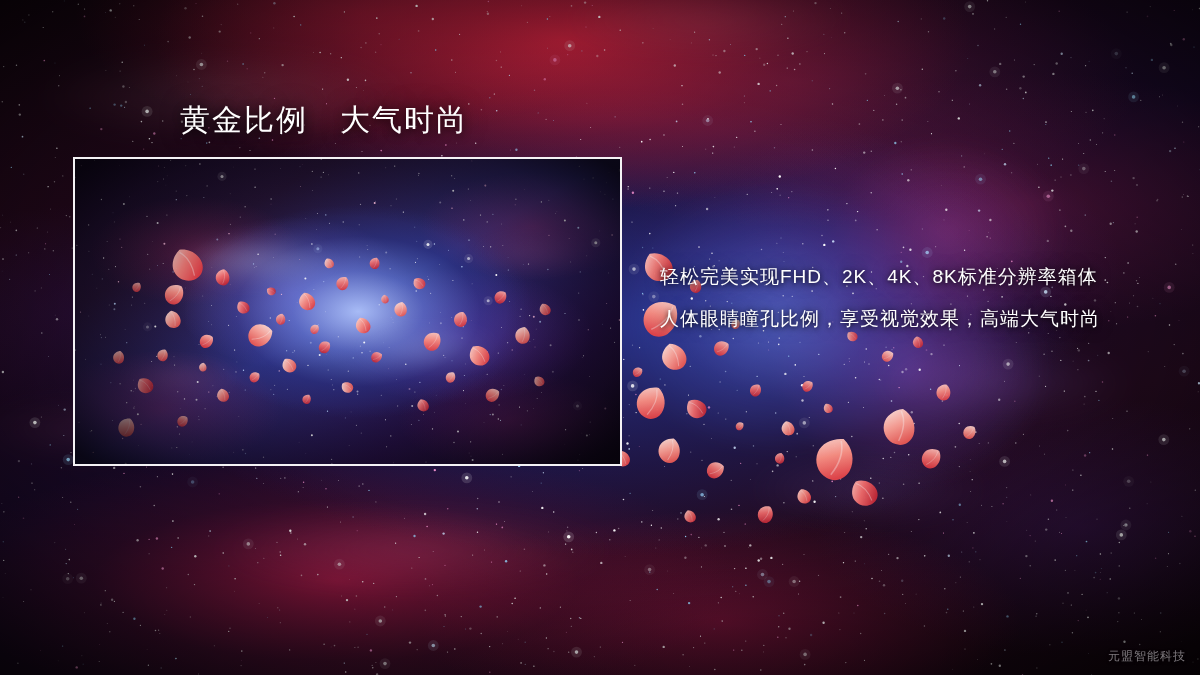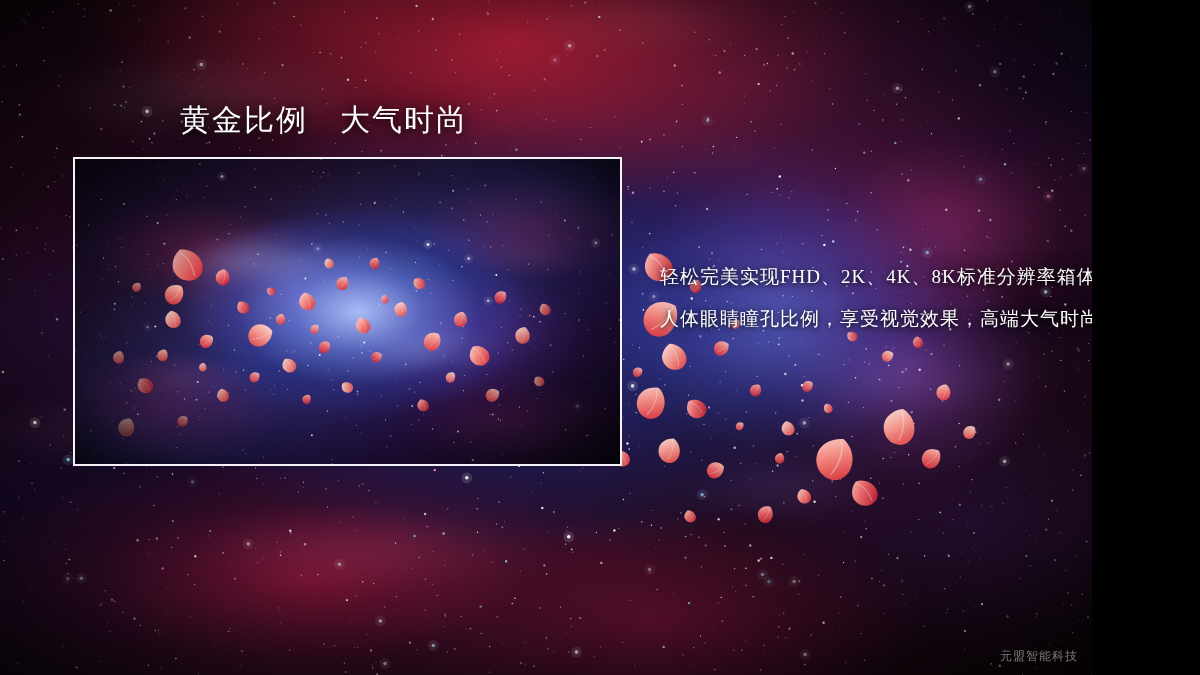--- a/index.html
+++ b/index.html
@@ -2,21 +2,21 @@
 <html><head>
 <meta charset="utf-8">
 <style>
   html, body {
     margin: 0;
     padding: 0;
     background: #000;
   }
   #slide {
     position: relative;
-    width: 1092px;
+    width: 1200px;
     height: 675px;
     overflow: hidden;
     background: #7f1d1d;
     font-family: "Liberation Sans", "DejaVu Sans", sans-serif;
     user-select: none;
   }
 
   
   .bg-base {
     position: absolute;
@@ -124,21 +124,20 @@
     letter-spacing: 2px;
     color: #ffffff;
     text-shadow: 0 2px 8px rgba(0,0,0,.75), 0 0 22px rgba(0,0,0,.55);
     white-space: pre;
   }
   #body-copy {
     position: absolute;
     left: 660px;
     top: 256px;
     width: 510px;
-    font-family: Liberation Serif, serif;
   }
   #body-copy .line {
     font-size: 19px;
     line-height: 42px;
     letter-spacing: 1px;
     color: #ffffff;
     text-shadow: 0 1px 5px rgba(0,0,0,.85), 0 0 16px rgba(0,0,0,.6);
     white-space: nowrap;
   }
   #watermark {

